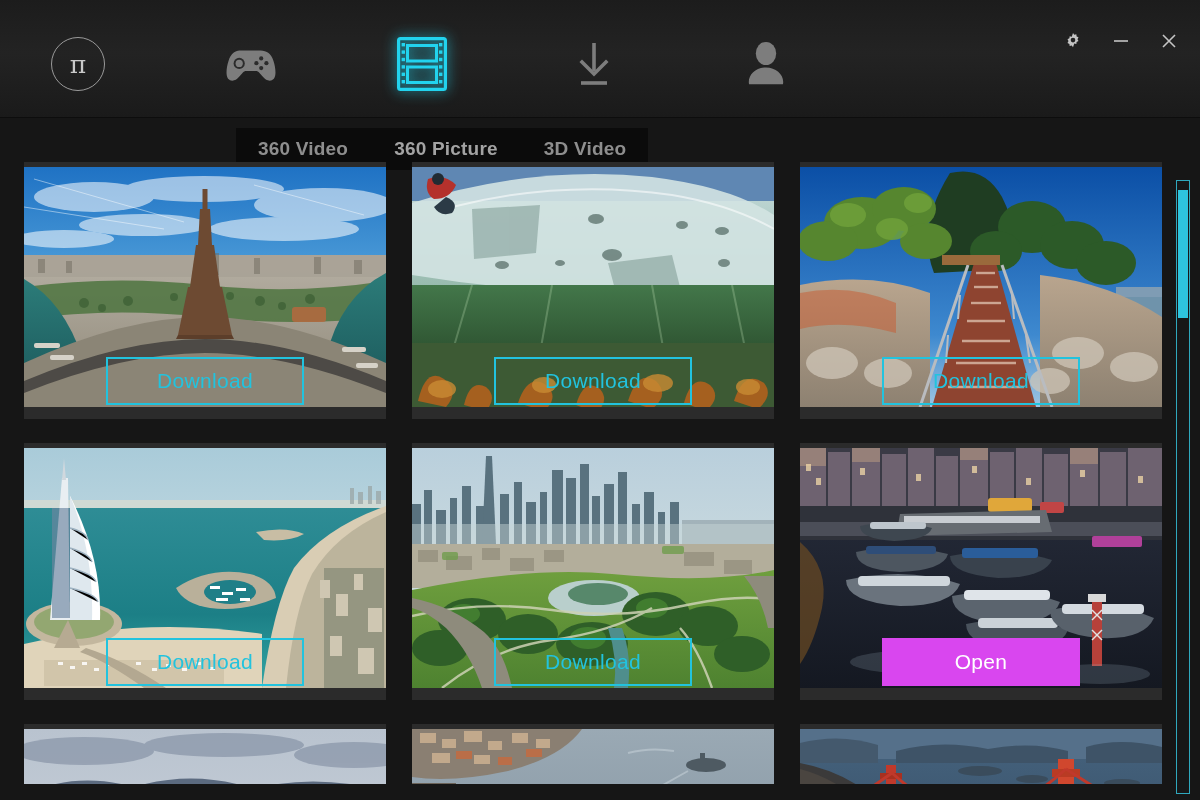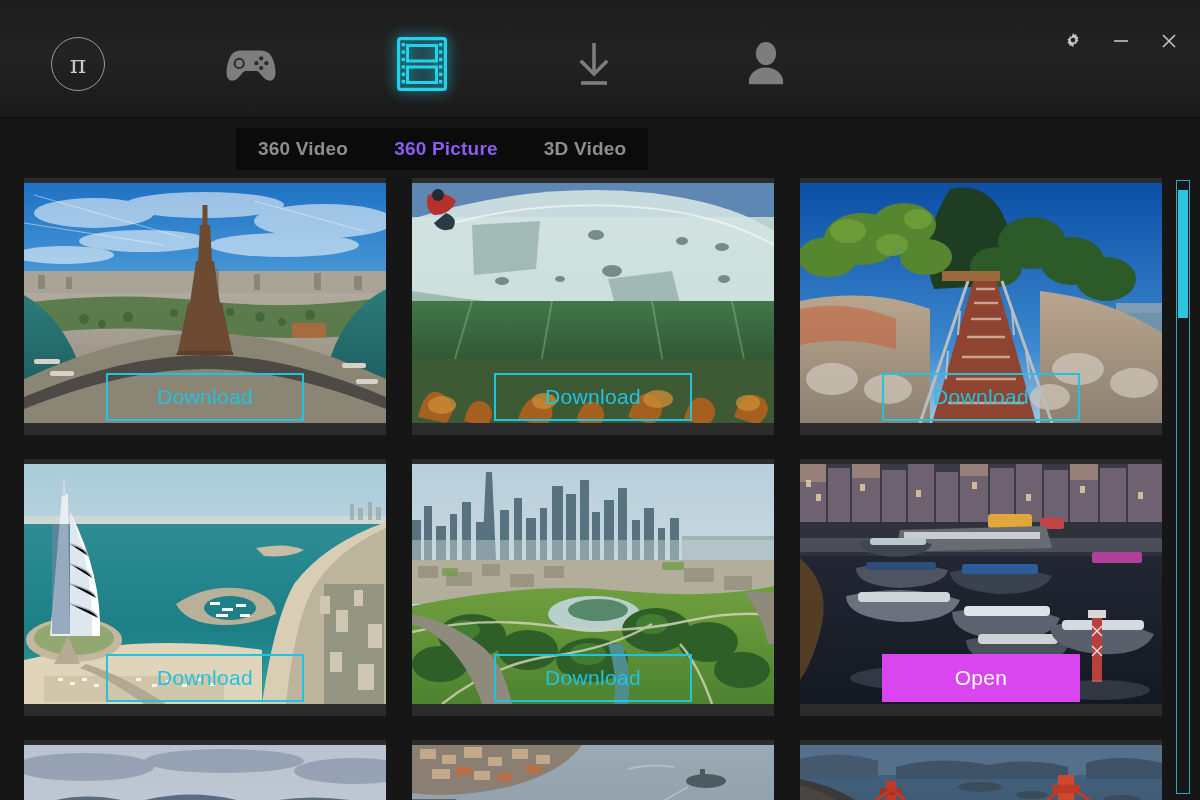--- a/index.html
+++ b/index.html
@@ -77,25 +77,25 @@
     gap: 46px;
     font-weight: bold;
   }
   .tab {
     color: #8e8e8e;
     font-size: 19px;
     letter-spacing: .2px;
     cursor: pointer;
     white-space: nowrap;
   }
-  .tab.active { color: #8b5cf6; text-align: right; }
+  .tab.active { color: #a3a3a3; text-align: right; }
 
   
   .gridwrap {
-    position: absolute; left: 0; top: 178px;
+    position: absolute; left: 0; top: 162px;
     width: 1170px; height: 622px;
     overflow: hidden;
   }
   .grid {
     position: relative;
     display: grid;
     grid-template-columns: repeat(3, 362px);
     gap: 24px 26px;
     padding: 0 0 0 24px;
   }

